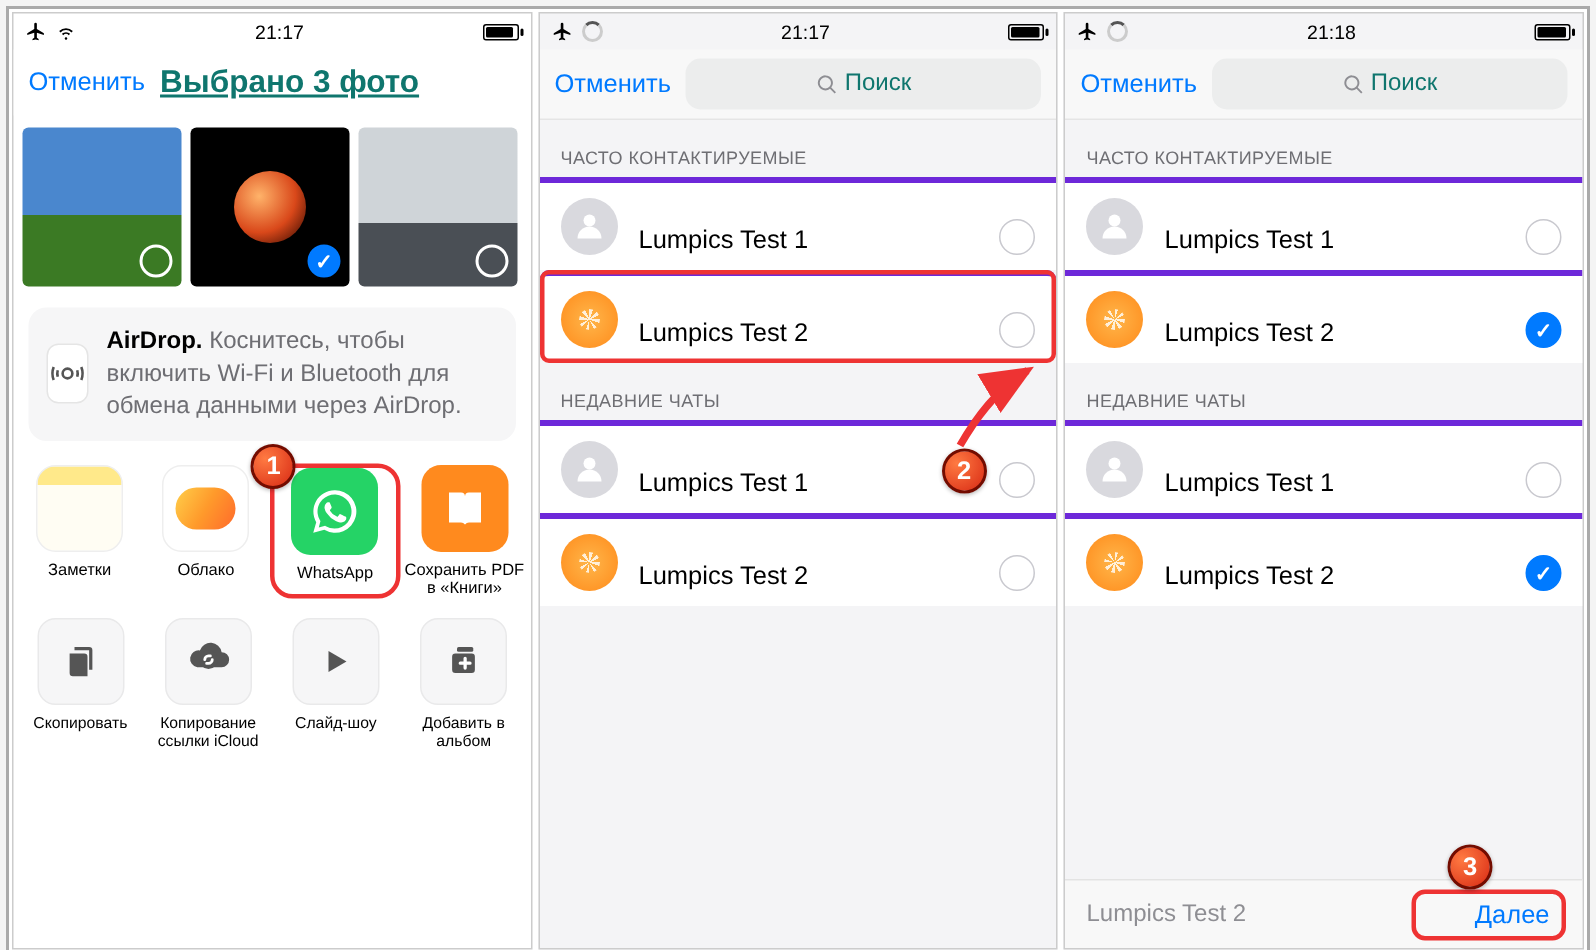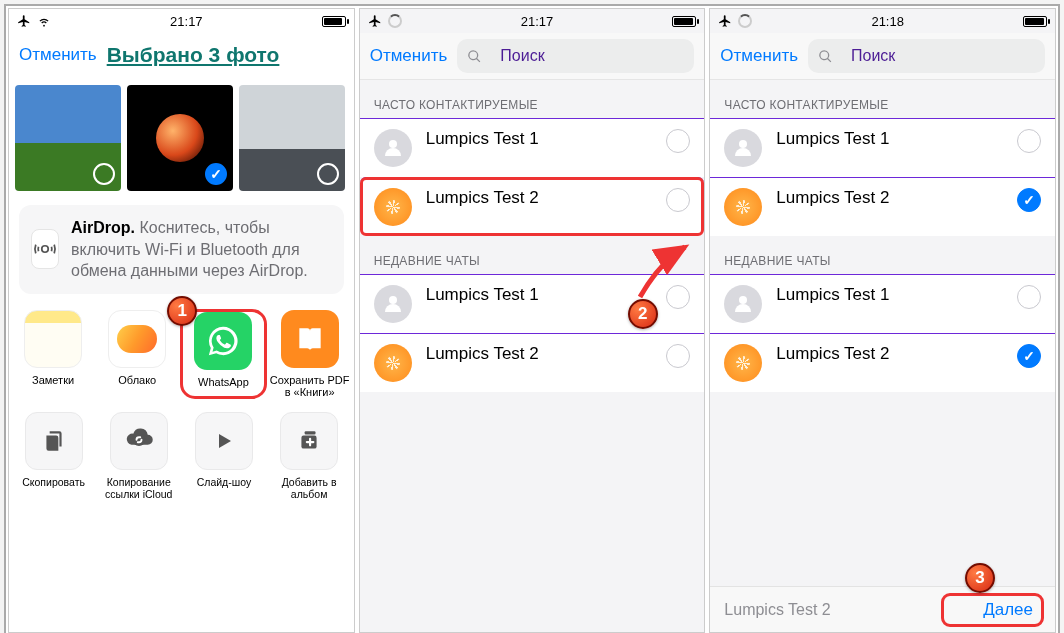--- a/index.html
+++ b/index.html
@@ -55,21 +55,21 @@
     align-items: center;
     padding: 6px 10px;
     gap: 10px;
     border-bottom: 1px solid #e5e5e5;
     background:#f8f8f8;
   }
   .navbar.white { background:#fff; border-bottom:none; }
   .btn-link { color:#007aff; font-size:17px; cursor:pointer; }
   .nav-title { font-size:21px; font-weight:600; color:#0f766e;text-decoration:underline; }
   .searchbox {
-    flex:1; background:#eceded; border-radius:10px; height:34px; display:flex; align-items:center; padding:0 10px; color:#4c1d95; gap:18px;
+    flex:1; background:#eceded; border-radius:10px; height:34px; display:flex; align-items:center; padding:0 10px; color:#0f766e; gap:4px;justify-content:center;
   }
   
   .thumbs { display:flex; gap:6px; padding:8px 6px; }
   .thumb { width:106px; height:106px; border-radius:4px; position:relative; }
   .thumb .chk {
     position:absolute; right:6px; bottom:6px; width:22px; height:22px; border-radius:50%;
     border:2px solid #fff; background:rgba(255,255,255,0.0);
   }
   .thumb .chk.on { background:#007aff; border-color:#007aff; display:flex; align-items:center; justify-content:center; }
   .thumb .chk.on::after { content:"✓"; color:#fff; font-size:14px; font-weight:700;}
@@ -98,21 +98,21 @@
     color:#fff; font-weight:700; display:flex; align-items:center; justify-content:center; font-size:17px; border:2px solid #730c00;
     box-shadow:0 1px 3px rgba(0,0,0,.3);
   }
   .action-row { display:flex; padding:10px 4px; gap:4px; }
   .action { flex:1; display:flex; flex-direction:column; align-items:center; gap:6px; }
   .action .box { width:58px; height:58px; border-radius:12px; background:#f6f6f7; border:1px solid #e9e9ea; display:flex; align-items:center; justify-content:center;}
   .action .lbl { font-size:10.5px; color:#000; text-align:center;}
   
   .section-hdr { font-size:12px; color:#6e6e73; padding:18px 14px 6px; letter-spacing:.3px;}
   .row {
-    display:flex; align-items:flex-start; padding:10px 14px; gap:14px; background:#fff; border-top:1px solid #6d28d9;
+    display:flex; align-items:flex-end; padding:10px 14px; gap:14px; background:#fff; border-top:4px solid #6d28d9;
   }
   .row:last-child{ border-bottom:1px solid #ececec;}
   .avatar { width:38px; height:38px; border-radius:50%; background:#d9d9de; display:flex; align-items:center; justify-content:center; }
   .avatar.orange { background:radial-gradient(circle at 50% 50%, #ffb64a, #ff8a1a); position:relative;}
   .avatar.orange::before{content:""; position:absolute; inset:12px; background:repeating-conic-gradient(#fff 0 20deg, transparent 20deg 45deg); border-radius:50%; opacity:.8;}
   .row .name { flex:1; font-size:17px;}
   .radio { width:24px; height:24px; border-radius:50%; border:1.5px solid #c9c9cf; }
   .radio.on { background:#007aff; border-color:#007aff; display:flex; align-items:center; justify-content:center;}
   .radio.on::after{content:"✓"; color:#fff; font-size:14px; font-weight:700;}
   .row.hl { outline:3px solid #e33; outline-offset:-3px; border-radius:6px;}

